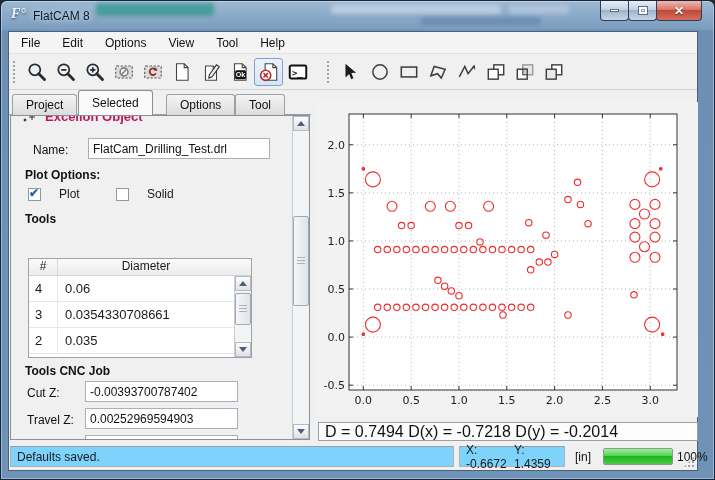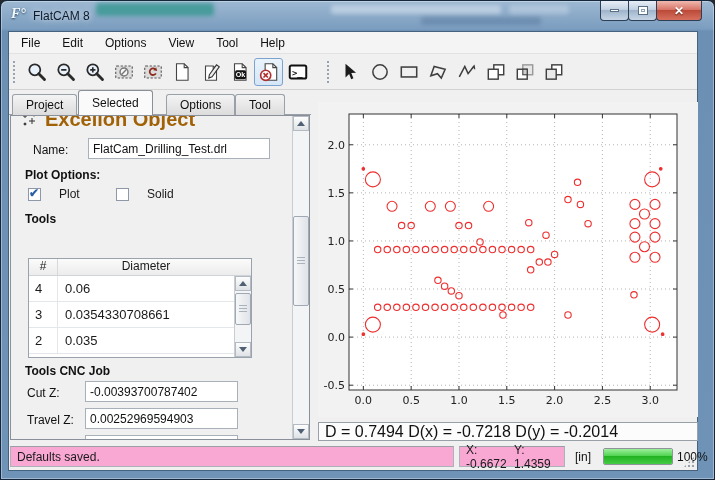--- a/index.html
+++ b/index.html
@@ -57,21 +57,21 @@
     border:1px solid #9aa0a8; border-bottom:none; border-radius:3px 3px 0 0;
     background:linear-gradient(180deg,#f4f4f4,#dcdcdc); color:#111; }
   .tab.active { height:25px; background:#fafafa; border-color:#8a9098; z-index:2; }
 
   
   .panel { position:absolute; left:1px; top:83px; width:300px; height:325px;
     border:1px solid #8a9099; background:#f0f0f0; overflow:hidden; }
   .panel-content { position:absolute; left:0; top:0; width:281px; height:100%; }
   .obj-head { position:absolute; left:10px; top:0; width:260px; height:15px; overflow:hidden; }
   .obj-head-inner { display:flex; align-items:center; gap:8px; margin-top:-8px; }
-  .obj-title { font-size:20px; font-weight:bold; color:#a16207;text-align:center; }
+  .obj-title { font-size:13px; font-weight:bold; color:#be185d;text-align:center; }
   .field-label { position:absolute; color:#111; }
   .tinput { position:absolute; height:21px; border:1px solid #a8b0ba; background:#fff;
     padding:0 4px; font-size:12px; color:#111; display:flex; align-items:center; }
   .bold-label { font-weight:bold; color:#111; position:absolute; }
   .checkbox-row { position:absolute; display:flex; align-items:center; gap:18px; }
   .cbox { width:13px; height:13px; border:1px solid #8e98a8; background:#fff; position:relative; }
   .cbox.checked::after { content:"✔"; position:absolute; left:0px; top:-3px;
     color:#2b5fa5; font-size:12px; font-weight:bold; }
 
   .tools-table { position:absolute; left:17px; top:142px; width:224px; height:100px;
@@ -100,21 +100,21 @@
 
   
   .figure { position:absolute; left:309px; top:70px; width:380px; height:315px; background:#f2f2f2; }
   .measure-bar { position:absolute; left:309px; top:390px; width:380px; height:19px;
     border:1px solid #9aa0a8; background:#fcfcfc; display:flex; align-items:center; padding-left:6px;
     font-size:16px; color:#111; }
 
   
   .statusbar { position:absolute; left:0; top:411px; width:688px; height:27px; background:#f0f0f0;
     display:flex; align-items:center; }
-  .sunken { border:1px solid #adb2b8; border-top-color:#9b9fa5; background:#f9a8d4;
+  .sunken { border:1px solid #adb2b8; border-top-color:#9b9fa5; background:#7dd3fc;
     height:21px; display:flex; align-items:center; padding:0 6px; }
   .msgbox { position:absolute; left:1px; top:3px; width:444px; }
   .coordbox { position:absolute; left:450px; top:3px; width:106px; }
   .units { position:absolute; left:566px; top:7px; color:#111; }
   .progress { position:absolute; left:594px; top:5px; width:70px; height:17px;
     border:1px solid #8f9499; border-radius:2px; background:#e6e6e6; overflow:hidden; }
   .progress-fill { height:100%; background:linear-gradient(180deg,#9cf09c 0%,#52d452 45%,#22b322 50%,#45cc45 100%); }
   .pct { position:absolute; left:668px; top:7px; color:#111; }
   .grip { position:absolute; right:2px; bottom:2px; width:12px; height:12px;
     background-image:radial-gradient(circle,#9aa0a6 1.2px,transparent 1.4px); background-size:4px 4px;

